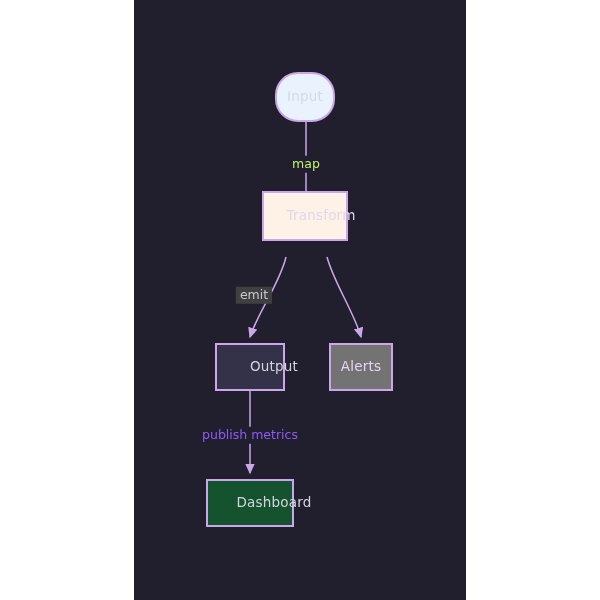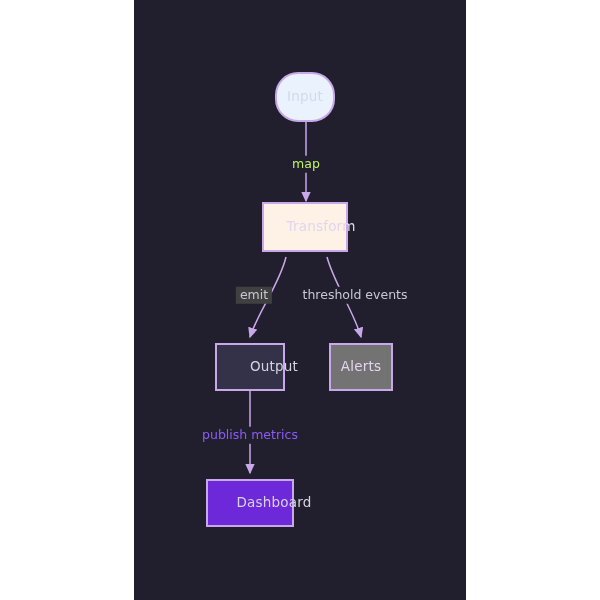--- a/index.html
+++ b/index.html
@@ -90,35 +90,34 @@
 
       <path d="M193,257 C200,283 220,312 227,337" fill="none" stroke="#c9a8e9" stroke-width="1.5" marker-end="url(#arrowhead)"></path>
 
       <path d="M116,391 L116,473" fill="none" stroke="#c9a8e9" stroke-width="1.5" marker-end="url(#arrowhead)"></path>
     </svg>
 
     <div class="node fill-ice text-faint-blue" style="left: 141px; top: 72px; width: 60px; height: 50px; background: rgb(234, 243, 253); border-color: rgb(201, 168, 233); color: rgb(211, 216, 238); border-radius: 23px;">
       <span class="node-label">Input</span>
     </div>
 
-    <div class="node fill-cream text-faint-cream" style="left: 128px; top: 202px; width: 86px; height: 50px; background: rgb(253, 242, 229); border-color: rgb(201, 168, 233); color: rgb(227, 213, 239); padding-left: 32px;">
+    <div class="node fill-cream text-faint-cream" style="left: 128px; top: 191px; width: 86px; height: 50px; background: rgb(253, 242, 229); border-color: rgb(201, 168, 233); color: rgb(227, 213, 239); padding-left: 32px;">
       <span class="node-label">Transform</span>
     </div>
 
     <div class="node fill-slate text-light" style="left: 81px; top: 343px; width: 70px; height: 48px; background: rgb(52, 50, 72); border-color: rgb(201, 168, 233); color: rgb(213, 212, 226);">
       <span class="node-label">Output</span>
     </div>
 
     <div class="node fill-cream text-faint-cream" style="left: 195px; top: 343px; width: 64px; height: 48px; background: #737373; border-color: rgb(201, 168, 233); color: rgb(227, 213, 239);">
       <span class="node-label">Alerts</span>
     </div>
 
-    <div class="node fill-slate text-light" style="left: 72px; top: 479px; width: 88px; height: 48px; background: #6d28d9; border-color: rgb(201, 168, 233); color: rgb(213, 212, 226);">
+    <div class="node fill-slate text-light" style="left: 72px; top: 479px; width: 88px; height: 48px; background: #14532d; border-color: rgb(201, 168, 233); color: rgb(213, 212, 226);">
       <span class="node-label">Dashboard</span>
     </div>
 
     <div class="edge-label" style="left: 172px; top: 164px; transform: translate(-50%, -50%); color: #bef264; background: rgb(33, 31, 46);">map</div>
     <div class="edge-label" style="left: 120px; top: 295px; transform: translate(-50%, -50%); color: rgb(200, 199, 214); background: #404040;">emit</div>
-    <div class="edge-label" style="left: 221px; top: 295px; transform: translate(-50%, -50%); color: rgb(200, 199, 214); background: rgb(33, 31, 46);">threshold events</div>
     <div class="edge-label" style="left: 116px; top: 435px; transform: translate(-50%, -50%); color: #8b5cf6; background: rgb(33, 31, 46);">publish metrics</div>
 
   </div>
 </div>
 
 </body></html>

